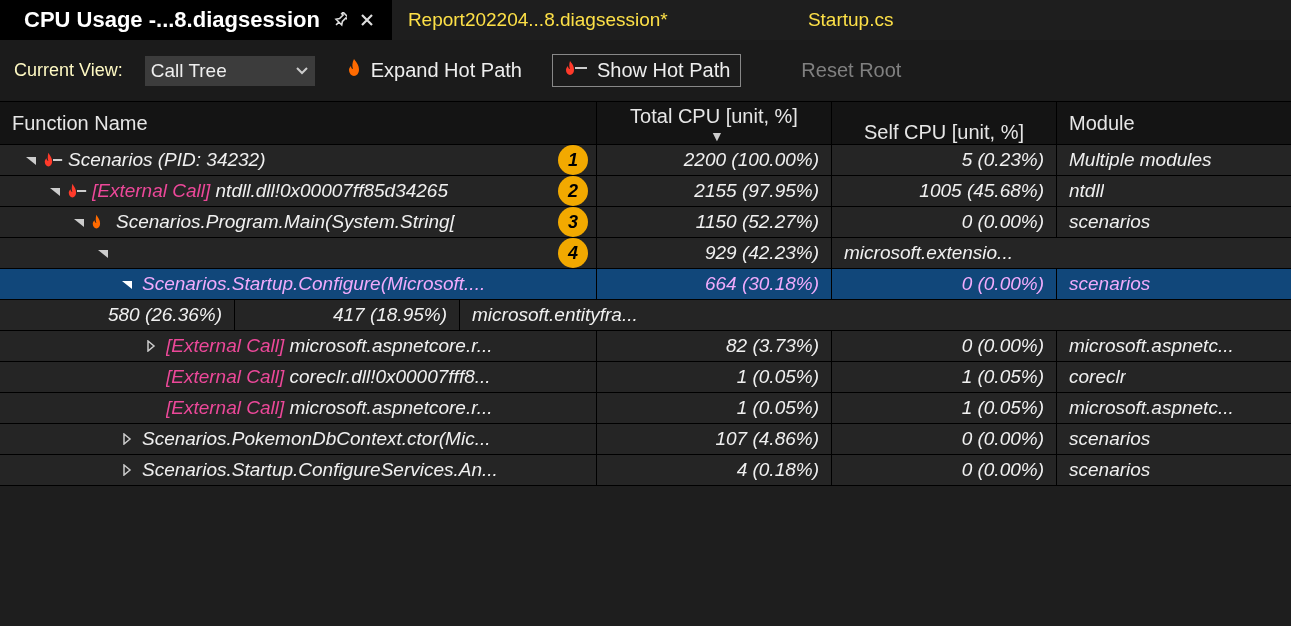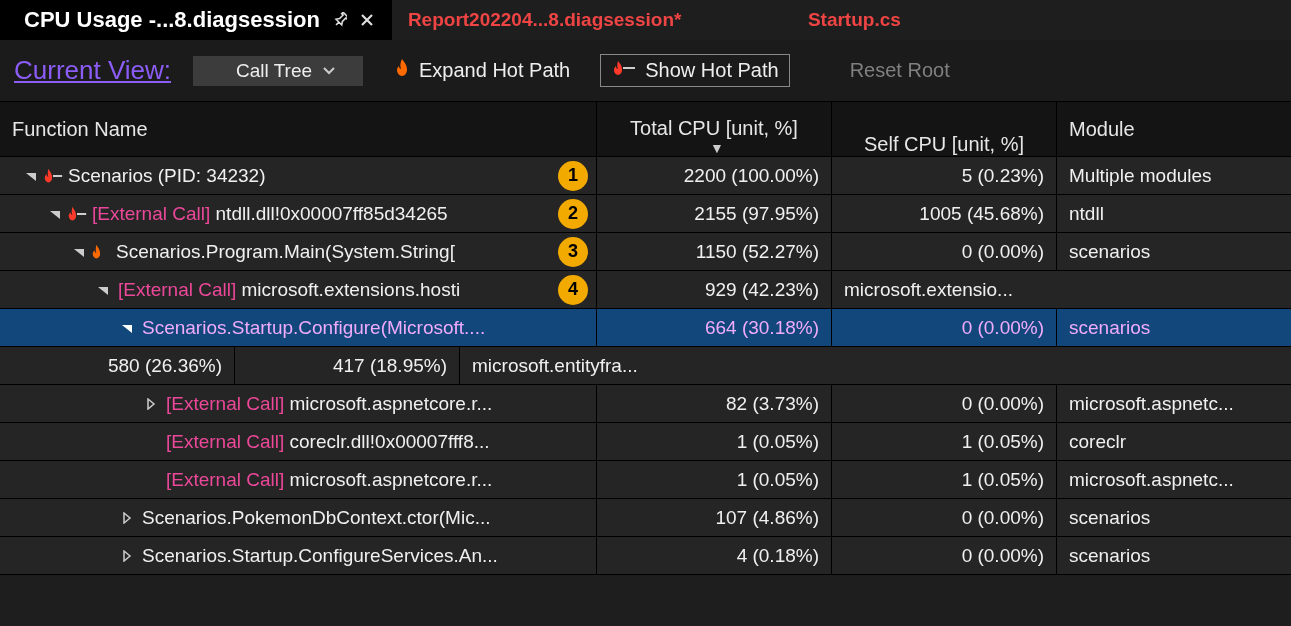--- a/index.html
+++ b/index.html
@@ -17,24 +17,23 @@
   .tabs {
     display: flex;
     align-items: stretch;
     height: 40px;
     background: #1e1e1e;
   }
   .tab {
     display: flex; align-items: center;
     padding: 0 16px;
     gap: 10px;
-    color: #ef4444;
+    color: #fde047;
     cursor: pointer;
     white-space: nowrap;
-    font-weight: bold;
   }
   .tab.active {
     background: #000;
     color: #fff;
     font-weight: 600;
     font-size: 22px;
     padding-left: 24px;
   }
   .tab-label { }
   .pin-icon, .close-icon {
@@ -45,25 +44,25 @@
   .close-icon svg, .pin-icon svg { stroke: currentColor; }
 
   
   .toolbar {
     display: flex;
     align-items: center;
     gap: 22px;
     padding: 14px 14px 14px 14px;
     background: #1b1b1b;
   }
-  .toolbar-label { color: #8b5cf6; font-size: 26px; text-decoration: underline; }
+  .toolbar-label { color: #fef9c3; font-size: 18px; }
   .dropdown {
-    display: flex; align-items: center; justify-content: flex-end;
+    display: flex; align-items: center; justify-content: space-between;
     background: #3c3c3c;
-    padding: 4px 27px;
+    padding: 4px 6px;
     min-width: 170px;
     color: #eee;
     cursor: pointer;
   }
   .chevron-down { margin-left: 10px; }
   .chevron-down svg path { stroke: #ccc; fill: none; stroke-width: 2; }
   .toolbar-btn {
     display: flex; align-items: center; gap: 8px;
     color: #eee; cursor: pointer; padding: 4px 8px;
     font-size: 20px;
@@ -73,45 +72,46 @@
     padding: 4px 10px;
   }
   .toolbar-btn.disabled { color: #808080; cursor: default; }
   .flame-icon { color: #ff6a00; }
   .flame-red { color: #ff3a2a; }
 
   
   .table { display: flex; flex-direction: column; width: 100%; }
   .thead {
     display: flex;
-    height: 56px;
+    height: 44px;
     border-top: 1px solid #000;
     border-bottom: 1px solid #000;
     background: #141414;
   }
   .th {
     display: flex; align-items: center;
     padding: 0 12px;
     border-right: 1px solid #000;
     color: #e6e6e6;
     font-size: 20px;
   }
   .th.right { justify-content: flex-end; flex-direction: column; }
   .col-fn { width: 597px; }
   .col-total { width: 235px; }
   .col-self { width: 225px; }
   .col-mod { flex: 1; border-right: none; }
   .sort-arrow { margin-left: 6px; font-size: 14px; color: #ccc; }
 
   .tr {
     display: flex;
-    height: 38px;
+    height: 31px;
     border-bottom: 1px solid #000;
     background: #252525;
     align-items: center;
+    font-style: italic;
   }
   .tr.selected { background: #11477a; color: #f0abfc; }
   .td {
     display: flex; align-items: center;
     padding: 0 12px;
     border-right: 1px solid #000;
     height: 100%;
     overflow: hidden; white-space: nowrap;
   }
   .td.right { justify-content: flex-end; }
@@ -289,21 +289,20 @@
           </div>
         </div>
         <div class="tr">
           <div class="td fn col-fn">
             <span class="indent-space" style="width: 92px;"></span>
             <span class="expander">
               <svg viewBox="0 0 12 12">
                 <path d="M1 3 L11 3 L11 11 Z" fill="currentColor"></path>
               </svg>
             </span>
-            <span class="fn-label"><span class="ext-call">[External Call] </span>microsoft.extensions.hosti</span>
             <span class="step-badge">4</span>
           </div>
           <div class="td right col-total">929 (42.23%)</div>
           <div class="td col-mod mod">
             <span class="col-mod-cell">microsoft.extensio...</span>
           </div>
         </div>
         <div class="tr selected">
           <div class="td fn col-fn">
             <span class="indent-space" style="width: 116px;"></span>

